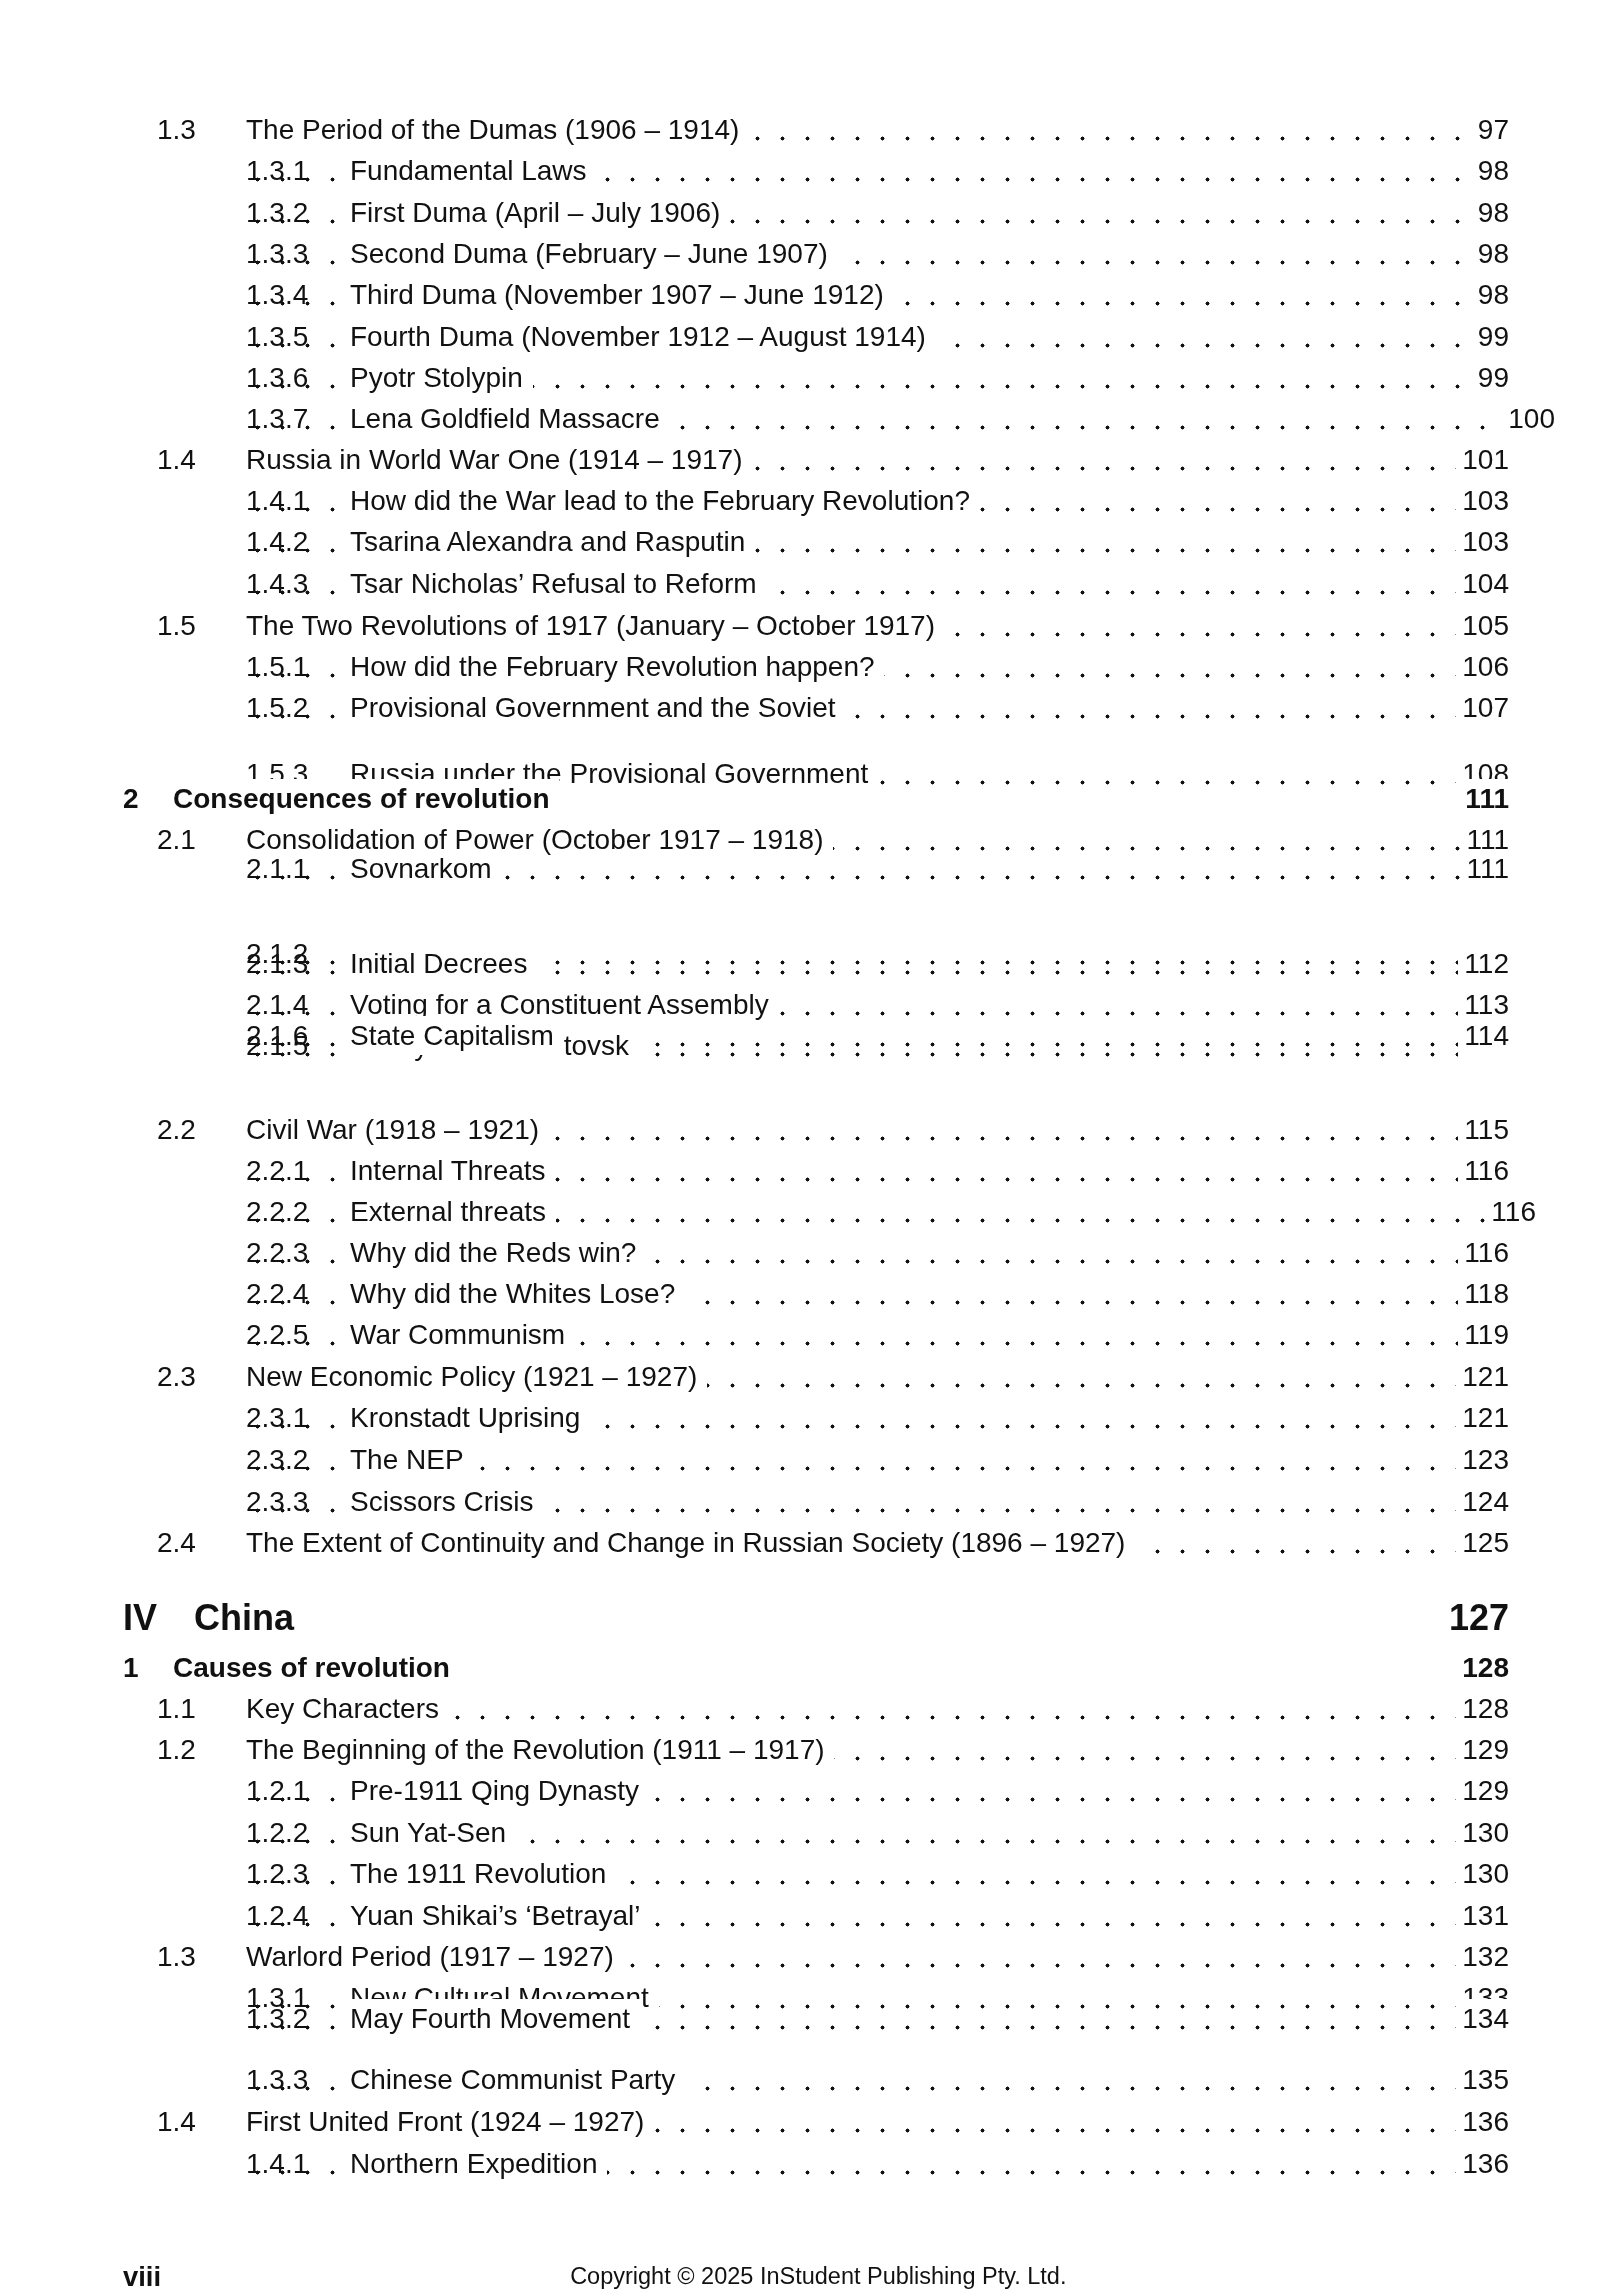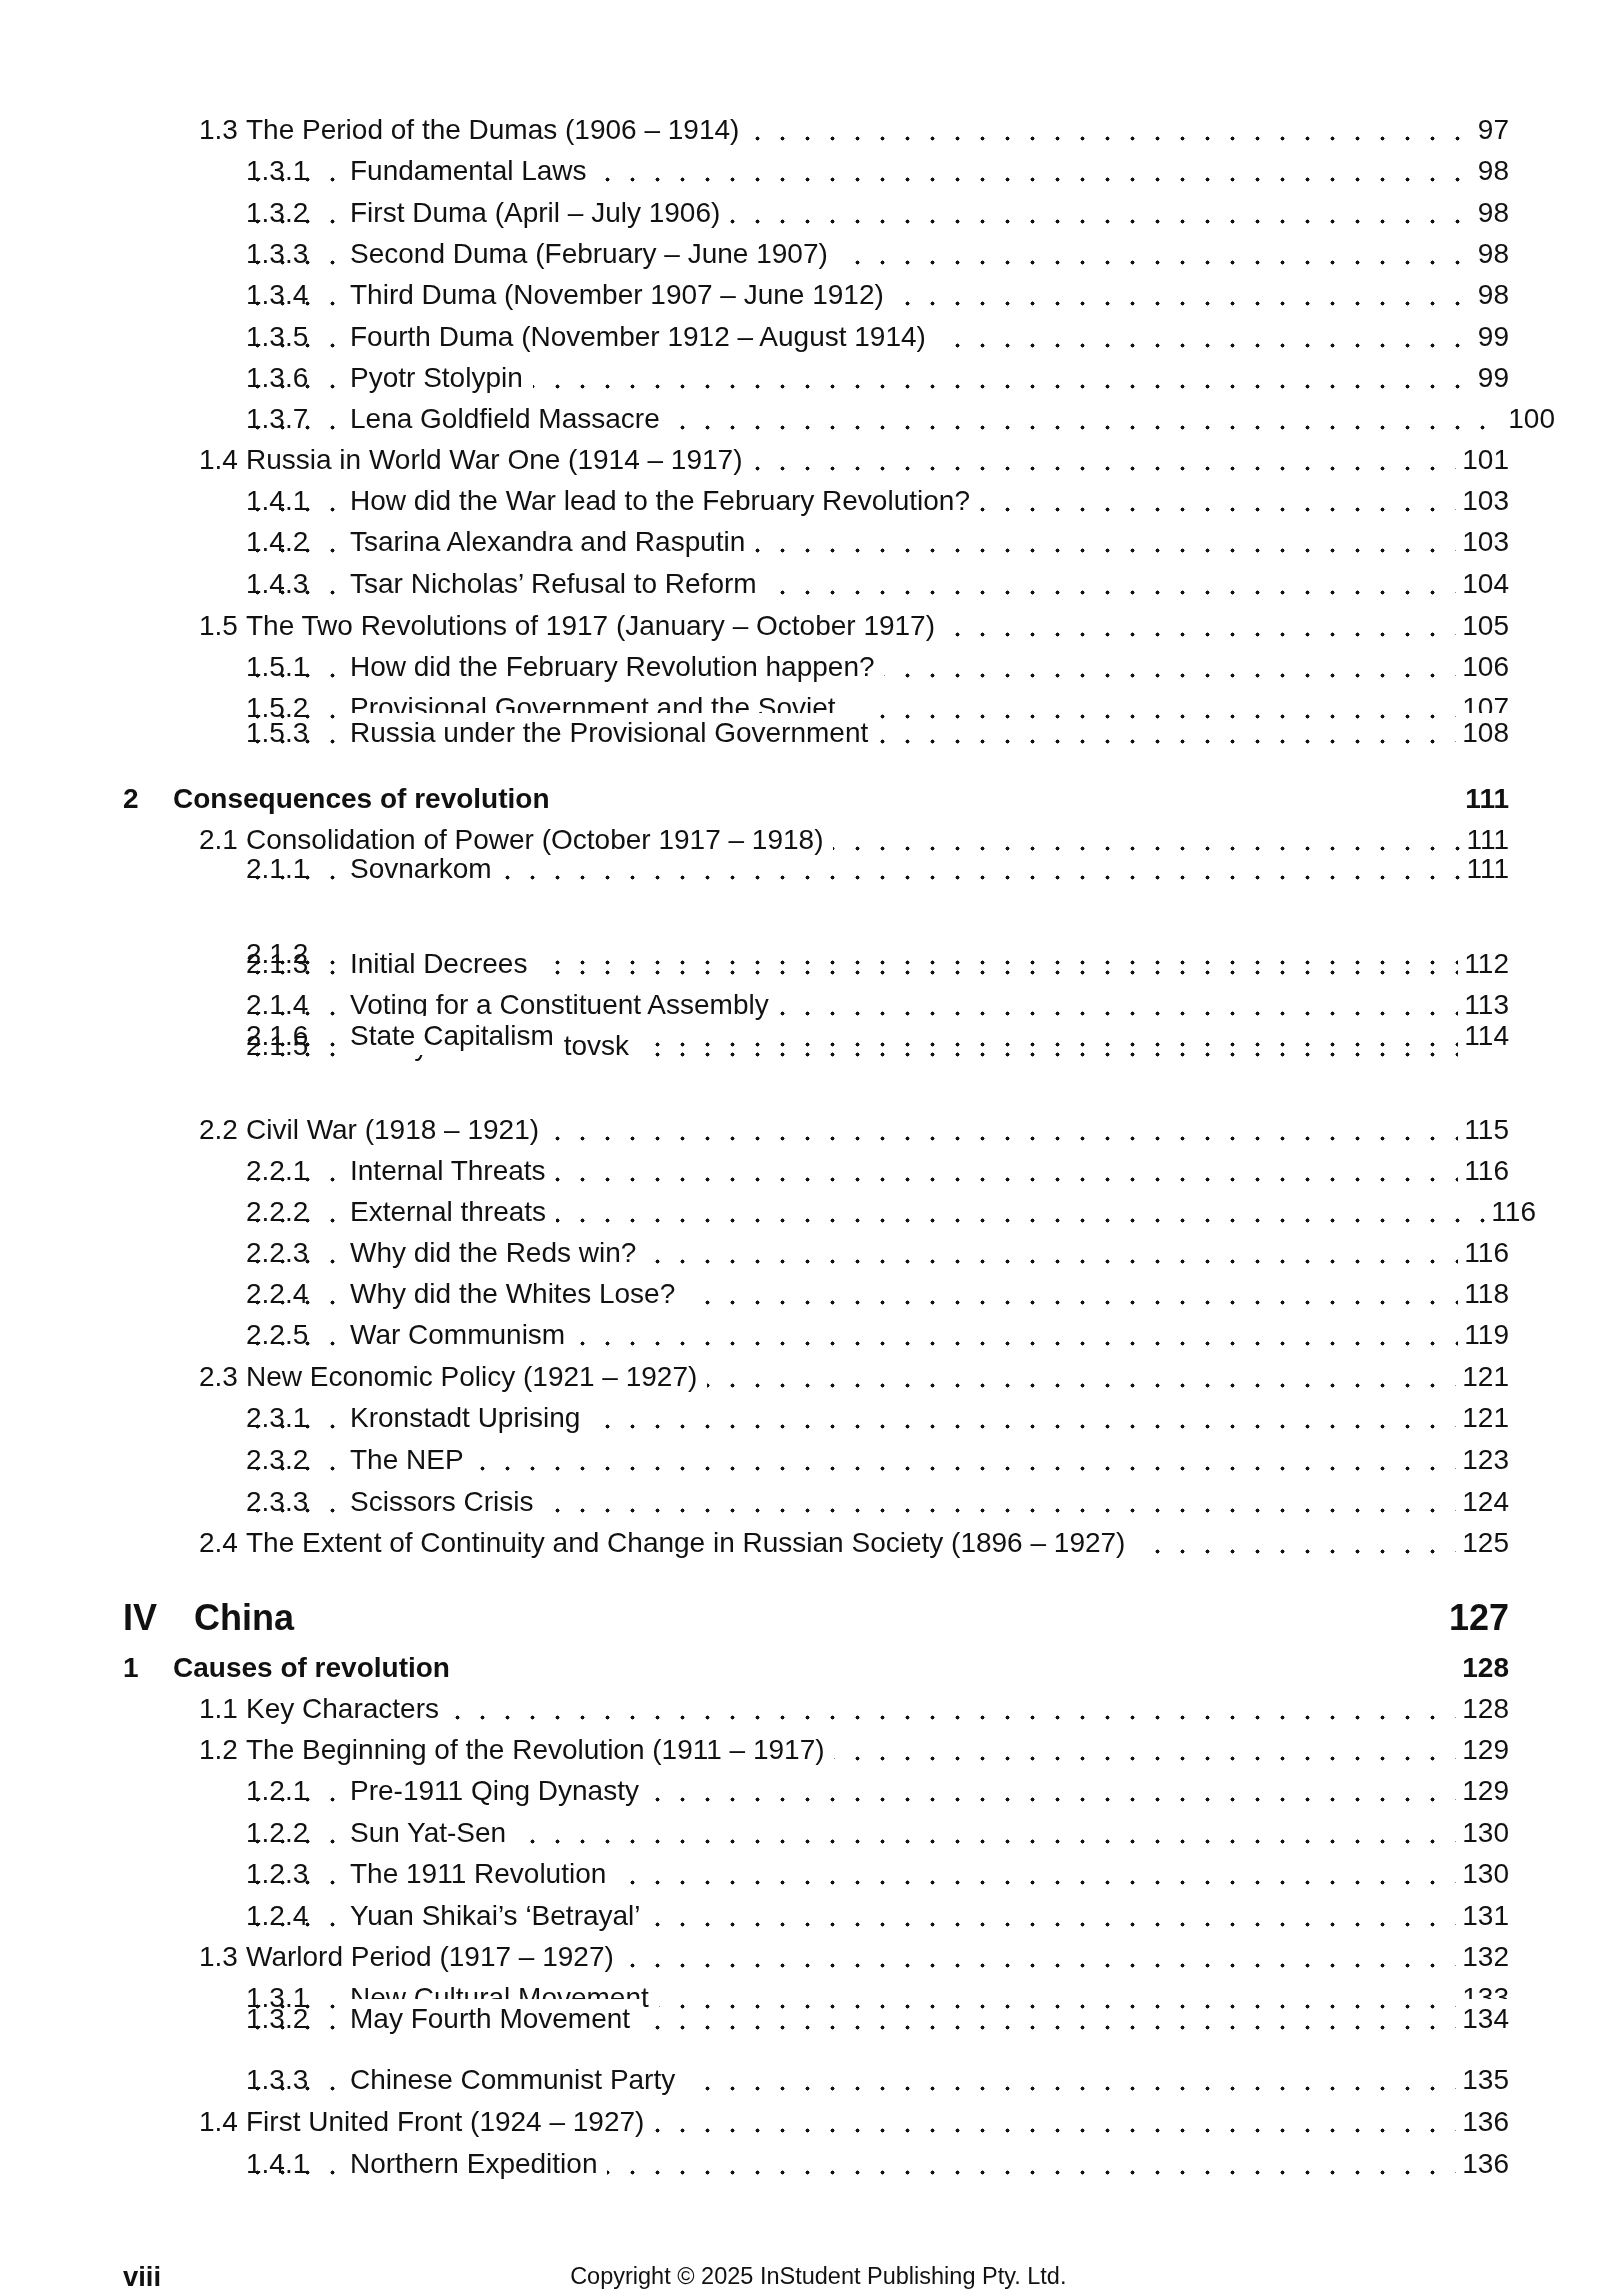--- a/index.html
+++ b/index.html
@@ -1,21 +1,21 @@
 <!DOCTYPE html>
 <html><head>
   <meta charset="utf-8">
   <style>
     html, body { margin: 0; padding: 0; background: #ffffff; }
     body { width: 1621px; height: 2293px; position: relative; overflow: hidden;
            font-family: "Liberation Sans", sans-serif; color: #111111; }
     #toc { position: absolute; left: 0; top: 0; width: 1621px; height: 2293px; }
     .row { position: absolute; left: 0; width: 1621px; height: 39px; }
     .num, .title, .page, .leader { position: absolute; top: 0; line-height: 39px; white-space: nowrap; }
-    .row.sec .num { left: 157px; font-size: 28px; margin-left: 42px; }
+    .row.sec .num { left: 157px; font-size: 28px; }
     .row.sec .title { left: 246px; font-size: 28px; }
     .row.sub .num { left: 246px; font-size: 28px; }
     .row.sub .title { left: 350px; font-size: 28px; }
     .row.chap .num { left: 123px; font-size: 28px; font-weight: bold; }
     .row.chap .title { left: 173px; font-size: 28px; font-weight: bold; }
     .row.part { height: 51px; }
     .row.part .num { left: 123px; font-size: 36px; font-weight: bold; line-height: 51px; }
     .row.part .title { left: 194px; font-size: 36px; font-weight: bold; line-height: 51px; }
     .page { right: 112px; text-align: right; font-size: 28px; }
     .row.chap .page { font-weight: bold; }
@@ -116,21 +116,21 @@
       <span class="leader"></span>
       <span class="title">How did the February Revolution happen?</span>
       <span class="page">106</span>
     </div>
     <div class="row sub" style="top: 688px;">
       <span class="num">1.5.2</span>
       <span class="leader"></span>
       <span class="title">Provisional Government and the Soviet</span>
       <span class="page">107</span>
     </div>
-    <div class="row sub" style="top: 713px;">
+    <div class="row sub" style="top: 754px;">
       <span class="num">1.5.3</span>
       <span class="leader"></span>
       <span class="title">Russia under the Provisional Government</span>
       <span class="page">108</span>
     </div>
     <div class="row chap" style="top: 779px;">
       <span class="num">2</span>
       <span class="title">Consequences of revolution</span>
       <span class="page">111</span>
     </div>

